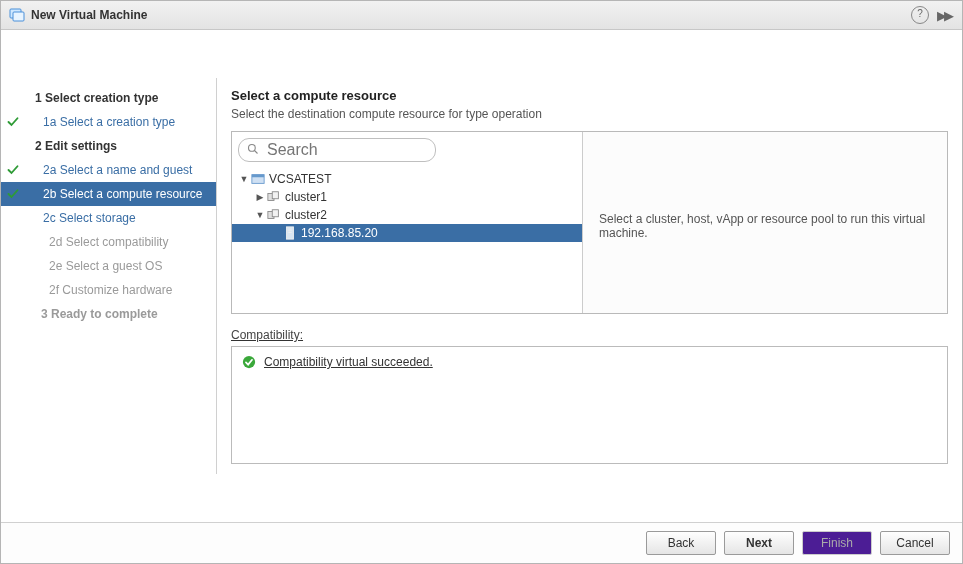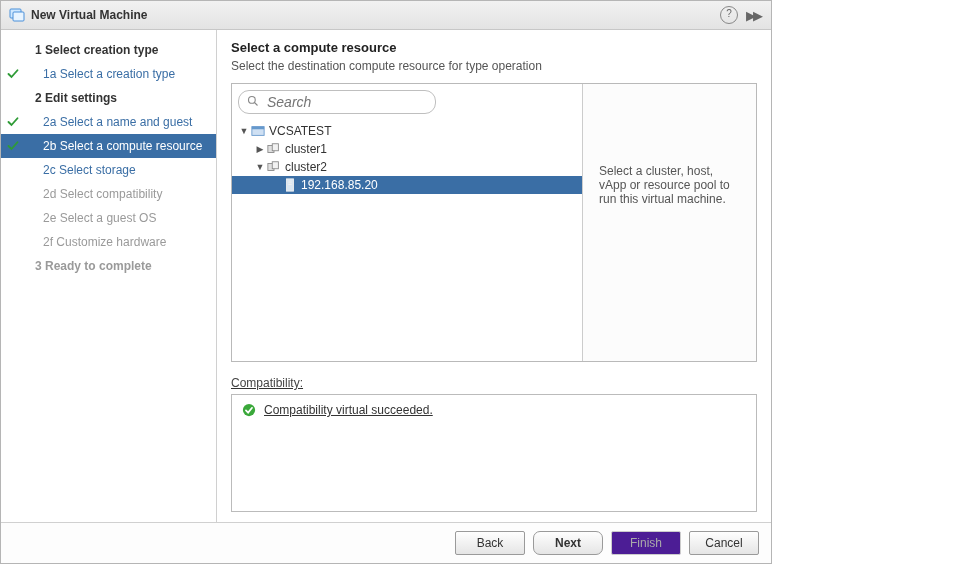--- a/index.html
+++ b/index.html
@@ -4,27 +4,28 @@
 <style>
   html, body {
     margin: 0;
     padding: 0;
     font-family: Arial, Helvetica, sans-serif;
     font-size: 12px;
     color: #333;
     background: #fff;
   }
   .window {
-    width: 772px;
+    width: 963px;
     height: 564px;
     box-sizing: border-box;
     border: 1px solid #b5b5b5;
     background: #fff;
     display: flex;
     flex-direction: column;
+    gap: 48px;
   }
   
   .titlebar {
     height: 28px;
     background: linear-gradient(to bottom, #f1f1f1, #e3e3e3);
     border-bottom: 1px solid #c7c7c7;
     display: flex;
     align-items: center;
     padding: 0 8px;
   }
@@ -84,21 +85,21 @@
   .step-row .label {
     flex: 1;
     padding-left: 2px;
     white-space: nowrap;
   }
   .step-major .label { font-weight: bold; padding-left: 10px;}
   .step-sub .label { padding-left: 18px; }
   .step-completed { color: #3a6ea5; }
   .step-completed .label { cursor: pointer; }
   .step-current { background: #3a6ea5; color: #fff; }
-  .step-disabled { color: #9a9a9a; }
+  .step-disabled { color: #9a9a9a; padding-left: 6px; }
   .step-major.step-completed .label, .step-major.step-future .label { color:#333; }
 
   
   .main {
     flex: 1;
     display: flex;
     flex-direction: column;
     padding: 10px 14px 0 14px;
   }
   .main-header h2 {
@@ -140,24 +141,23 @@
     background: #fff;
   }
   .search-box .mag {
     color: #888;
     font-size: 12px;
     margin-right: 6px;
   }
   .search-box input {
     border: none;
     outline: none;
-    font-size: 14px;
+    font-size: 16px;
     flex:1;
     background: transparent;
-    font-style: italic;
   }
   .tree {
     flex: 1;
     overflow: auto;
     padding: 2px 0;
   }
   .tree-node {
     display: flex;
     align-items: center;
     height: 18px;
@@ -233,21 +233,21 @@
     height: 24px;
     border: 1px solid #9a9a9a;
     background: linear-gradient(to bottom, #fefefe, #e5e5e5);
     border-radius: 2px;
     font-size: 12px;
     color: #333;
     cursor: pointer;
     padding: 0 12px;
     text-align: center;
   }
-  .btn.primary { font-weight: bold; border-radius: 7px; }
+  .btn.primary { font-weight: bold; }
   .btn:disabled {
     color: #aaa;
     border-color: #ccc;
     background: #4c1d95;
     cursor: default;
   }
 </style>
 </head>
 <body>
 

